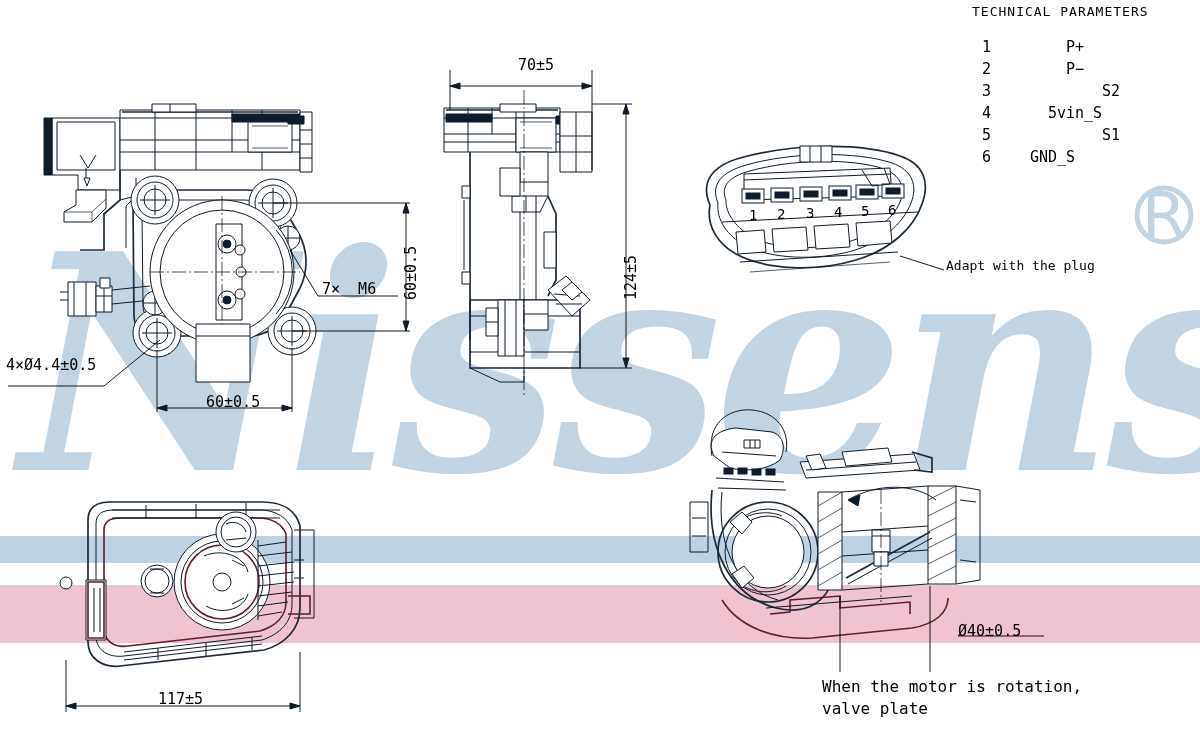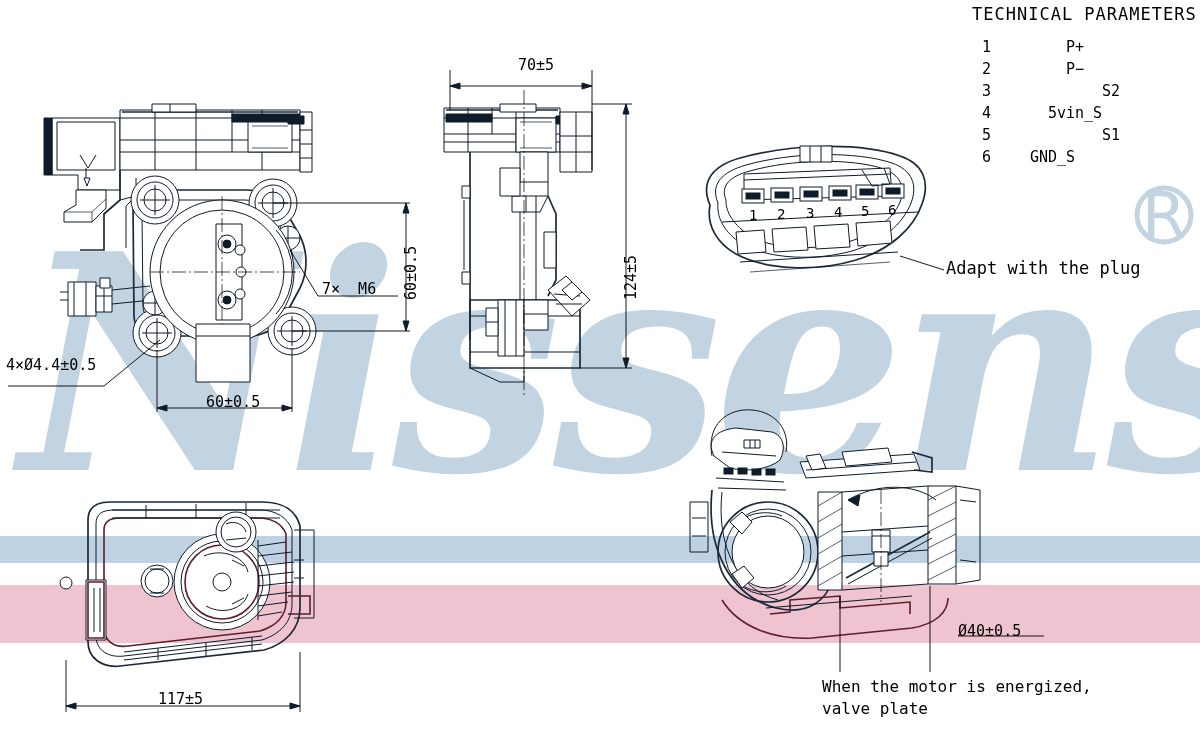--- a/index.html
+++ b/index.html
@@ -25,21 +25,21 @@
   .fillw{fill:#ffffff;stroke:#0d1b2a;stroke-width:1;}
   .fillk{fill:#0d1b2a;stroke:#0d1b2a;stroke-width:1;}
   .dim{stroke:#000;stroke-width:0.9;fill:none;}
   .ctr{stroke:#000;stroke-width:0.7;fill:none;stroke-dasharray:14 3 2 3;}
   .lead{stroke:#000;stroke-width:0.9;fill:none;}
 
   .txt{position:absolute;white-space:pre;color:#000;
        font-family:"DejaVu Sans Mono","Liberation Mono",monospace;}
   .t15{font-size:15px;}
   .t16{font-size:16px;}
-  .t17{font-size:17px;}
+  .t17{font-size:13px;}
   .vert{transform-origin:0 0;transform:rotate(-90deg);}
   .pinnum{position:absolute;font-size:14px;
           font-family:"DejaVu Sans Mono","Liberation Mono",monospace;}
   .tp-row{position:absolute;font-size:15px;white-space:pre;}
 </style>
 </head>
 <body>
 
 <div id="band-blue" class="band"></div>
 <div id="band-pink" class="band"></div>
@@ -487,13 +487,13 @@
 
 <div id="pin-numbers">
     <div class="pinnum" style="left: 749px; top: 207px;">1</div>
     <div class="pinnum" style="left: 777px; top: 206px;">2</div>
     <div class="pinnum" style="left: 806px; top: 205px;">3</div>
     <div class="pinnum" style="left: 834px; top: 204px;">4</div>
     <div class="pinnum" style="left: 861px; top: 203px;">5</div>
     <div class="pinnum" style="left: 888px; top: 202px;">6</div>
   </div>
 
-<div id="rotation-note" class="txt t16" style="left:822px;top:676px;line-height:22px;"><div>When the motor is energized,</div><div>valve plate</div></div>
+<div id="rotation-note" class="txt t16" style="left:822px;top:676px;line-height:22px;"><div>When the motor is rotation,</div><div>valve plate</div></div>
 
 </body></html>

